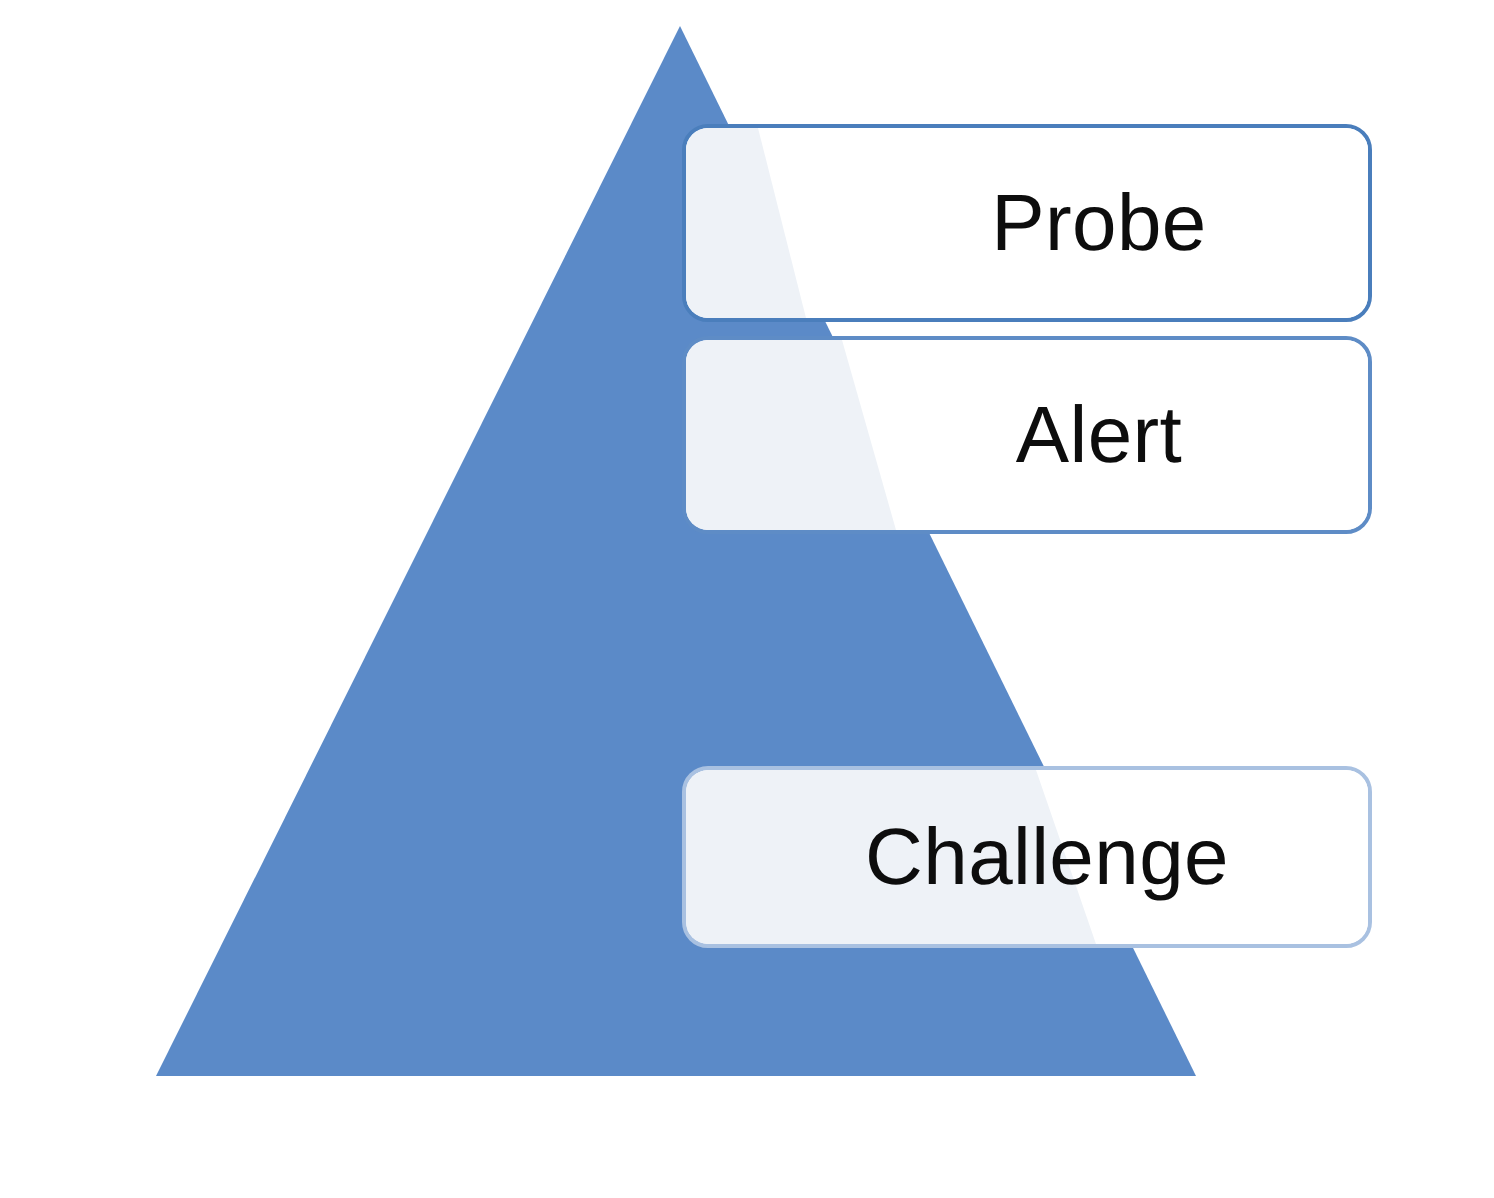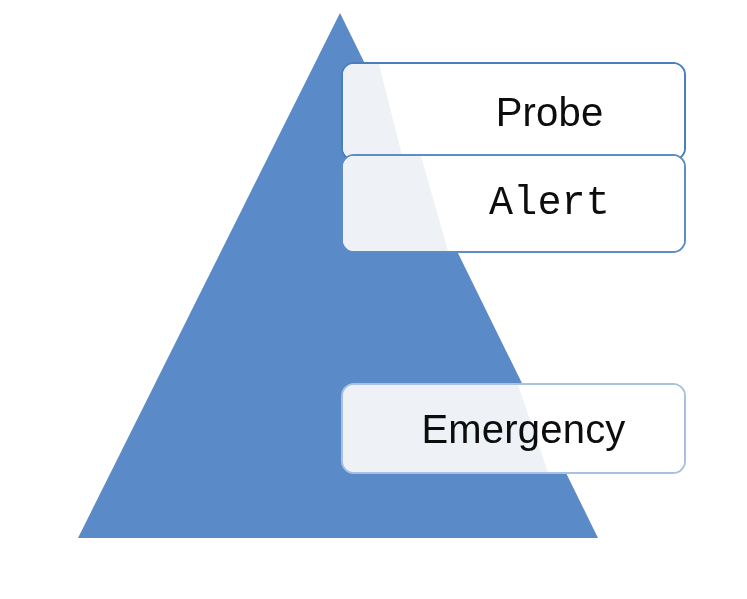--- a/index.html
+++ b/index.html
@@ -70,21 +70,21 @@
     z-index: 2;
     color: #0d0d0d;
     font-size: 40px;
     line-height: 1;
     letter-spacing: 0.2px;
     white-space: nowrap;
   }
 
   
   #box-0 { top: 0px;   height: 99px; border-color: #4a7ebc; }
-  #box-1 { top: 92px; height: 99px; border-color: #5e8cc6; font-family: Liberation Mono, monospace; }
+  #box-1 { top: 106px; height: 99px; border-color: #5e8cc6; }
   #box-2 { top: 214px; height: 99px; border-color: #7ea4d3; }
   #box-3 { top: 321px; height: 91px; border-color: #a9c1e1; }
 
   
   #box-0 .box-label { transform: translateX(36px); }
   #box-1 .box-label { transform: translateX(36px); }
   #box-2 .box-label { transform: translateX(18px); }
   #box-3 .box-label { transform: translateX(10px); }
 
   
@@ -113,17 +113,17 @@
     <div class="label-box" id="box-1">
       <span class="box-fill"></span>
       <span class="box-wash"></span>
       <span class="box-label">Alert</span>
     </div>
 
 
     <div class="label-box" id="box-3">
       <span class="box-fill"></span>
       <span class="box-wash"></span>
-      <span class="box-label">Emergency</span>
+      <span class="box-label">Challenge</span>
     </div>
 
   </div>
 </div>
 
 </body></html>

